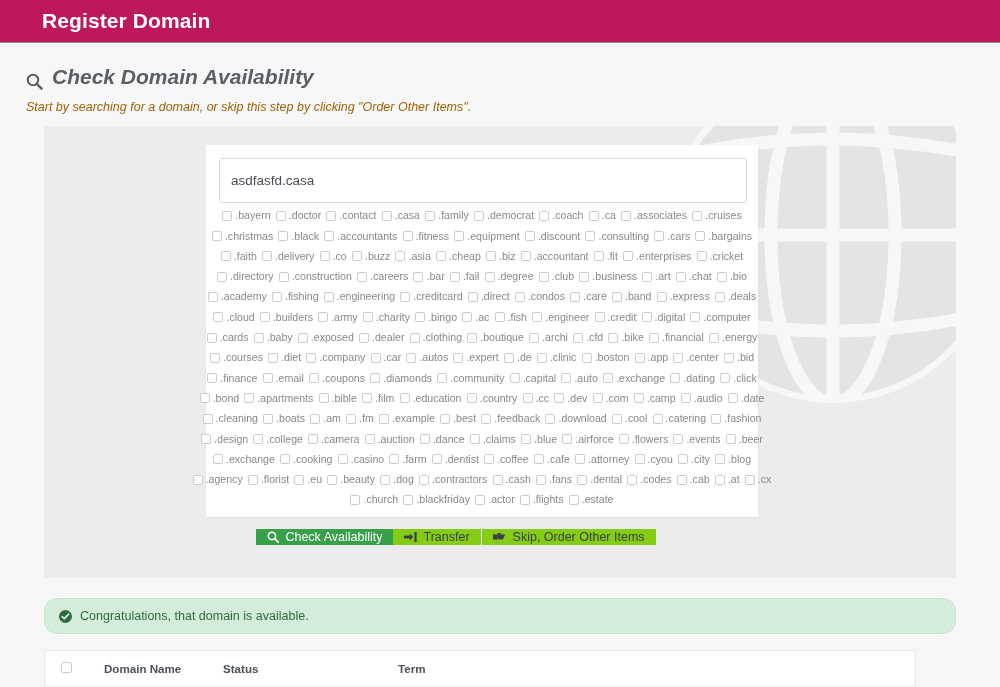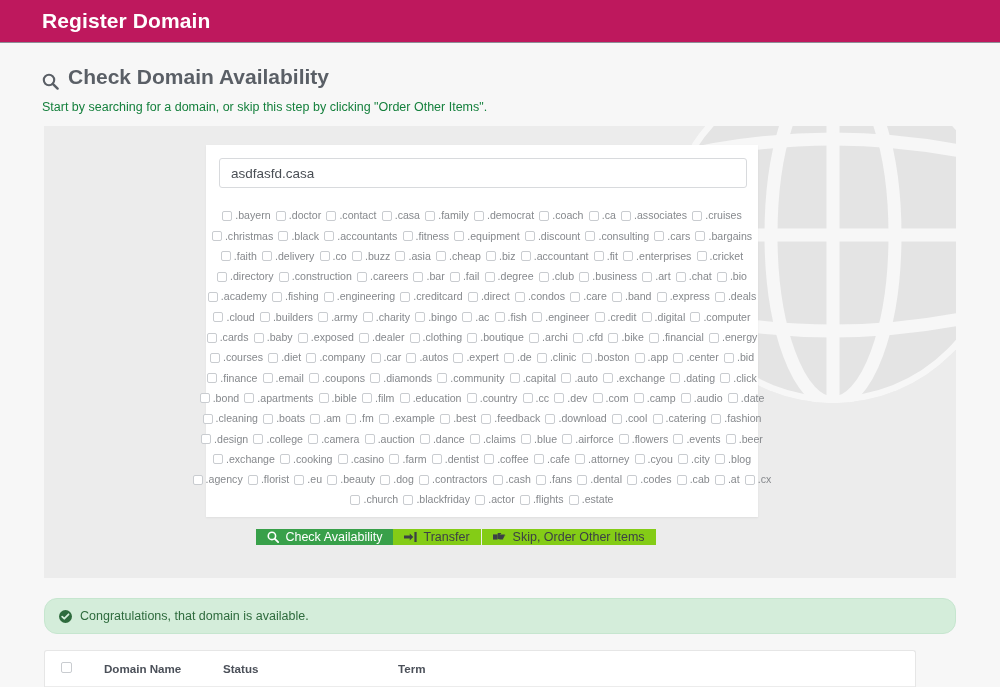--- a/index.html
+++ b/index.html
@@ -20,29 +20,29 @@
     border-bottom:1px solid #8c8f97;
   }
   #topbar .title{
     position:absolute; left:42px; top:9px;
     font-size:21px; font-weight:bold; color:#ffffff;
     letter-spacing:.1px;
   }
 
   
   #heading{
-    position:absolute; left:42px; top:64px; width:700px;
+    position:absolute; left:26px; top:64px; width:700px;font-style:italic;
   }
   #heading .h1{
     font-size:21px; font-weight:bold; color:#5a5f66;
     display:flex; align-items:center; gap:9px;
     margin:0; line-height:26px;
   }
   #heading .sub{
-    margin-top:9px; font-size:12.5px; color:#15803d; line-height:16px;
+    margin-top:9px; font-size:12.5px; color:#a16207; line-height:16px;
   }
   .mag{
     display:inline-block; width:17px; height:17px; position:relative; top:1px;
   }
 
   
   #panel{
     position:absolute; left:44px; top:126px; width:912px; height:452px;
     background:#ececec;
     overflow:hidden;
@@ -52,21 +52,21 @@
     opacity:1;
   }
 
   
   #card{
     position:absolute; left:206px; top:145px; width:552px; height:372px;
     background:#ffffff;
     box-shadow:0 1px 2px rgba(0,0,0,.06);
   }
   #domain-input{
-    position:absolute; left:13px; top:13px; width:528px; height:30px;
+    position:absolute; left:13px; top:13px; width:528px; height:45px;
     border:1px solid #d8dadd; border-radius:3px;
     font-family:"Liberation Sans", sans-serif;
     font-size:13.5px; color:#4a4f55;
     padding:0 11px;
     outline:none;
     background:#fff;
   }
 
   #tld-rows{
     position:absolute; left:0; top:56px; width:552px;

